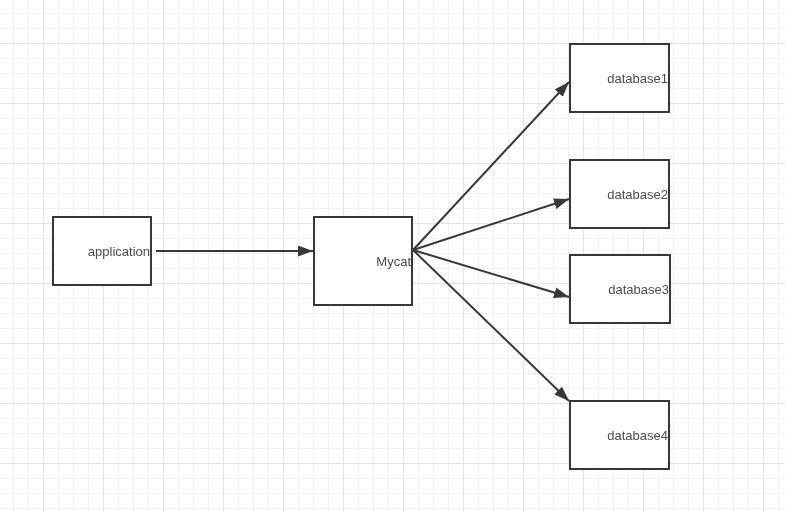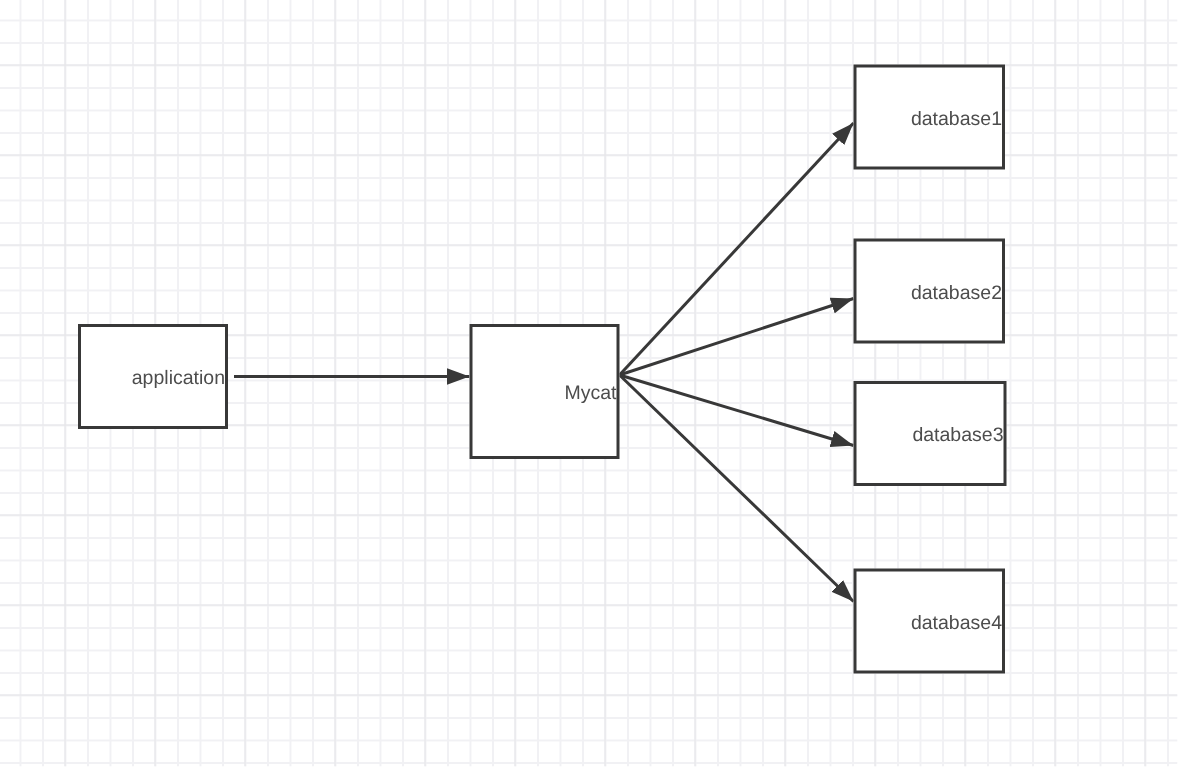--- a/index.html
+++ b/index.html
@@ -74,17 +74,17 @@
       </div>
       <div class="node" style="left: 569px; top: 43px; width: 101px; height: 70px;">
         <span class="node-label">database1</span>
       </div>
       <div class="node" style="left: 569px; top: 159px; width: 101px; height: 70px;">
         <span class="node-label">database2</span>
       </div>
       <div class="node" style="left: 569px; top: 254px; width: 102px; height: 70px;">
         <span class="node-label">database3</span>
       </div>
-      <div class="node" style="left: 569px; top: 379px; width: 101px; height: 70px; padding-left: 11px;">
+      <div class="node" style="left: 569px; top: 400px; width: 101px; height: 70px; padding-left: 11px;">
         <span class="node-label">database4</span>
       </div>
     </div>
 </div>
 
 </body></html>

